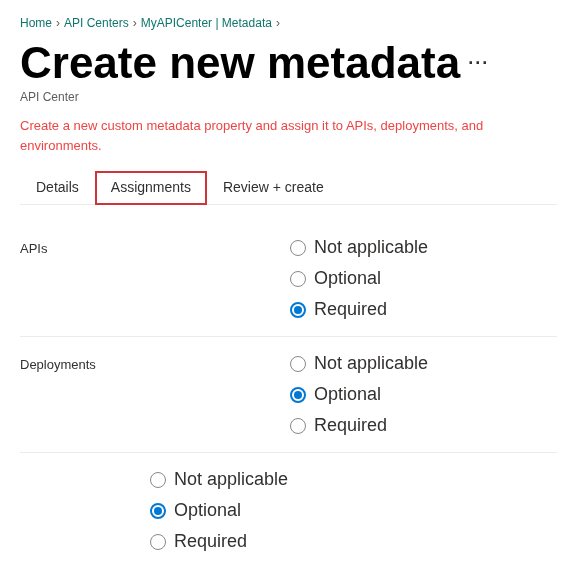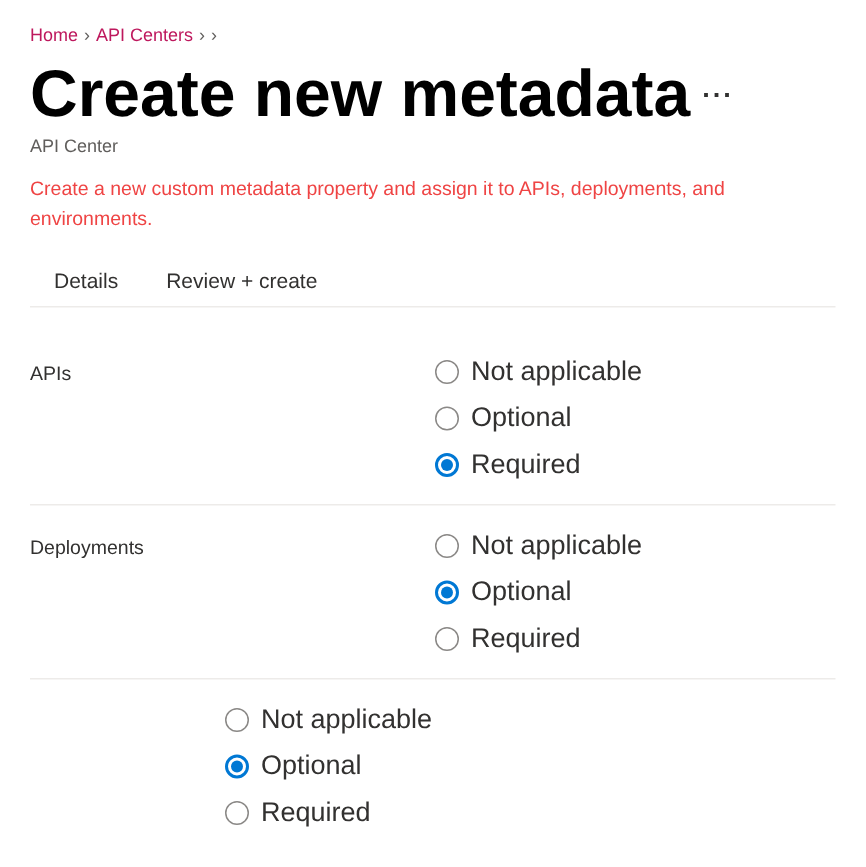--- a/index.html
+++ b/index.html
@@ -19,21 +19,21 @@
       align-items: center;
       gap: 4px;
       font-size: 12px;
       color: #0078d4;
       margin-bottom: 8px;
     }
     .breadcrumb span {
       color: #605e5c;
     }
     .breadcrumb a {
-      color: #be185d;
+      color: #0f766e;
       text-decoration: none;
       cursor: pointer;
     }
 
     
     .page-title {
       font-size: 22px;
       font-weight: 600;
       color: #000;
       display: flex;
@@ -163,33 +163,35 @@
     }
   </style>
 </head>
 <body>
 
 <nav class="breadcrumb">
   <a>Home</a>
   <span>›</span>
   <a>API Centers</a>
   <span>›</span>
+  <a>MyAPICenter | Metadata</a>
   <span>›</span>
 </nav>
 
 <div class="page-title">
   <h1>Create new metadata</h1>
   <span class="more-icon">···</span>
 </div>
 <div class="page-subtitle">API Center</div>
 
 <p class="description">Create a new custom metadata property and assign it to APIs, deployments, and environments.</p>
 
 <div class="tabs">
   <div class="tab">Details</div>
+  <div class="tab active">Assignments</div>
   <div class="tab">Review + create</div>
 </div>
 
 <div class="form-section">
 
   <div class="assignment-group">
     <div class="group-label">APIs</div>
     <div class="radio-options">
       <label class="radio-item">
         <input type="radio" name="apis" style="">

